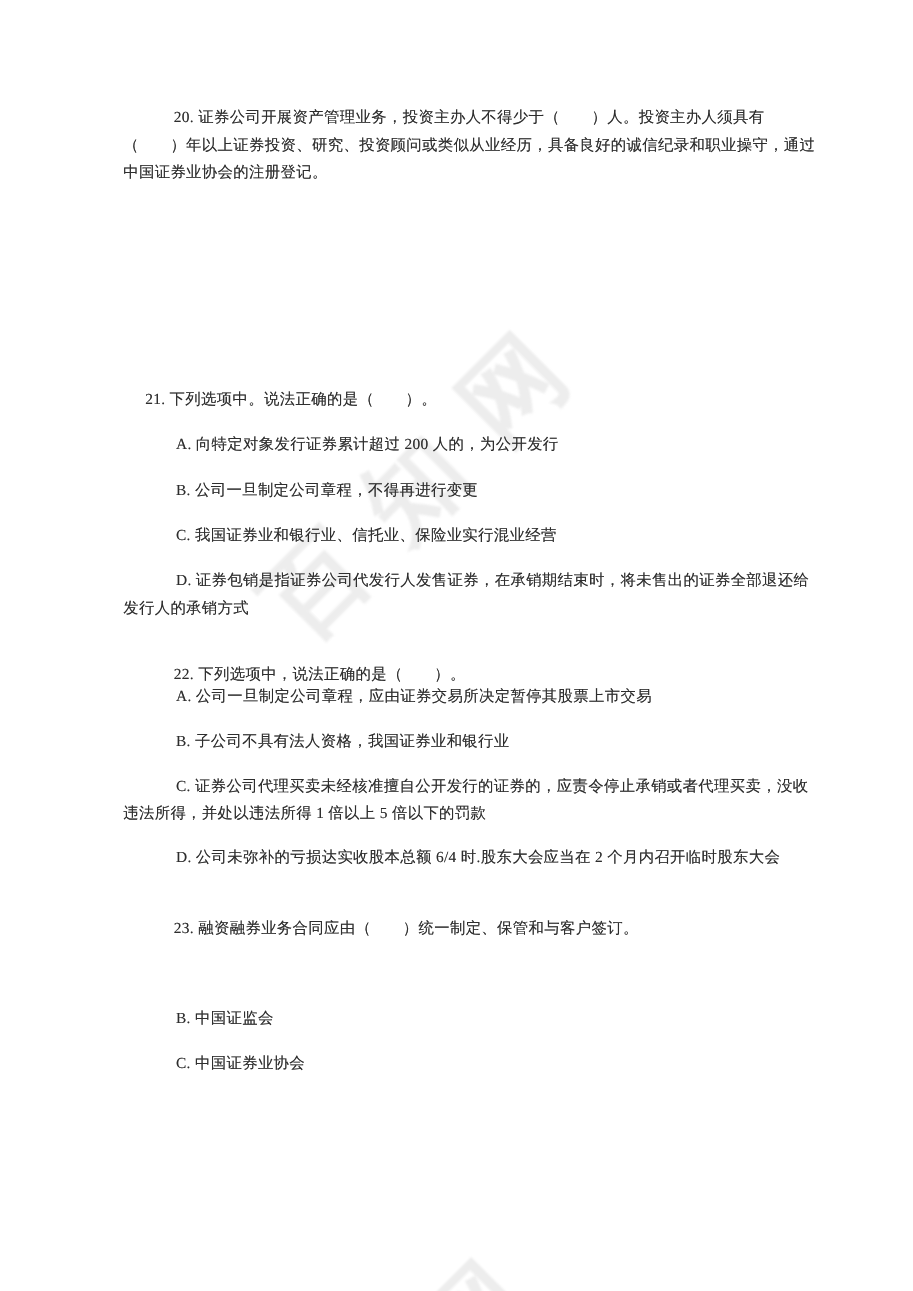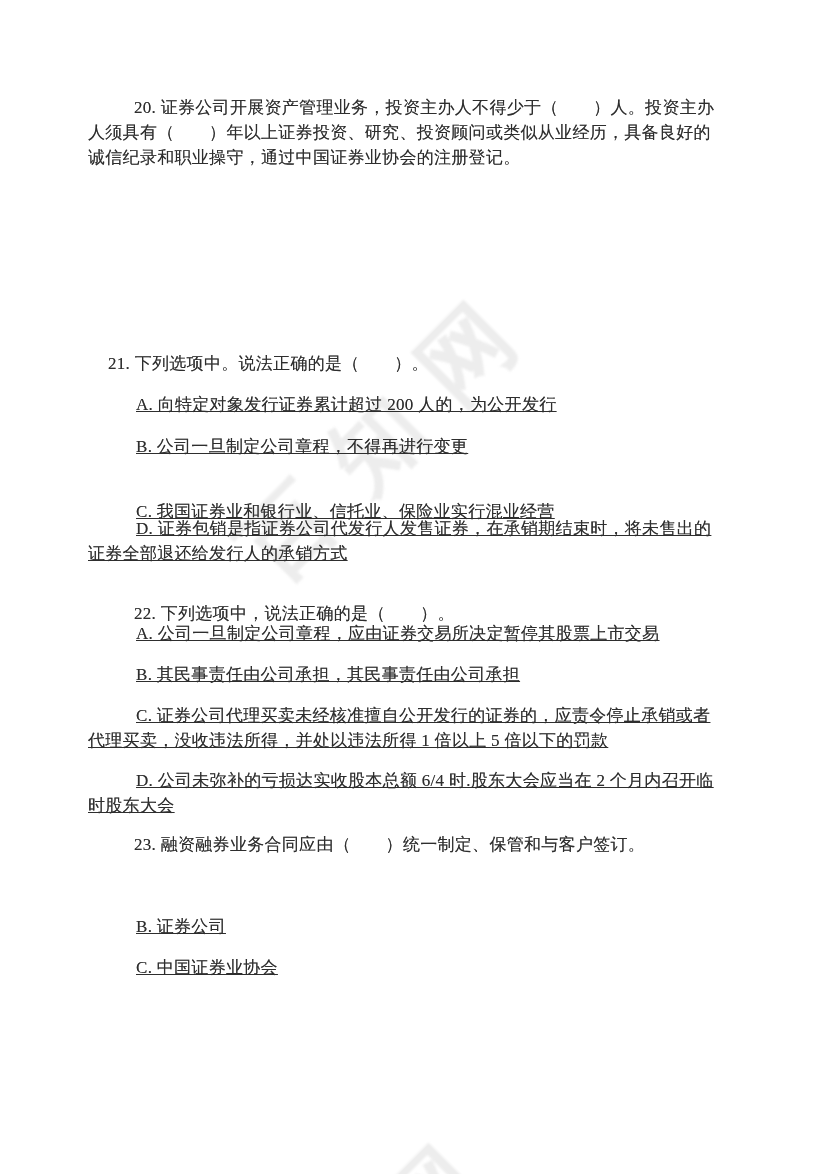--- a/index.html
+++ b/index.html
@@ -7,36 +7,36 @@
     position: relative;
     width: 830px;
     height: 1174px;
     background: #ffffff;
     overflow: hidden;
     font-family: "Liberation Serif", "DejaVu Serif", serif;
     color: #2e2e2e;
   }
   .para {
     position: absolute;
-    left: 88px;
+    left: 112px;
     width: 632px;
     margin: 0;
-    font-size: 17px;
+    font-size: 14px;
     line-height: 25px;
     letter-spacing: 0.3px;
     overflow-wrap: break-word;
     text-shadow: 0 0 0.6px rgba(46,46,46,0.55);
   }
   .stem   { text-indent: 46px; }
-  .opt    { text-indent: 48px; text-decoration: underline; }
+  .opt    { text-indent: 48px; }
   #q20  { top: 95px;  }
   #q21  { top: 351px; text-indent: 20px; }
   #q21a { top: 392px; }
   #q21b { top: 434px; }
-  #q21c { top: 475px; margin-top: 24px; }
+  #q21c { top: 475px; }
   #q21d { top: 516px; }
   #q22  { top: 580px; margin-top: 21px; }
   #q22a { top: 621px; }
   #q22b { top: 662px; }
   #q22c { top: 703px; }
   #q22d { top: 768px; }
   #q23  { top: 832px; }
   #q23a { top: 873px; }
   #q23b { top: 914px; }
   #q23c { top: 955px; }
@@ -67,21 +67,21 @@
   <p id="q20" class="para stem">20. 证券公司开展资产管理业务，投资主办人不得少于（　　）人。投资主办人须具有（　　）年以上证券投资、研究、投资顾问或类似从业经历，具备良好的诚信纪录和职业操守，通过中国证券业协会的注册登记。</p>
 
   <p id="q21" class="para">21. 下列选项中。说法正确的是（　　）。</p>
   <p id="q21a" class="para opt">A. 向特定对象发行证券累计超过 200 人的，为公开发行</p>
   <p id="q21b" class="para opt">B. 公司一旦制定公司章程，不得再进行变更</p>
   <p id="q21c" class="para opt">C. 我国证券业和银行业、信托业、保险业实行混业经营</p>
   <p id="q21d" class="para opt">D. 证券包销是指证券公司代发行人发售证券，在承销期结束时，将未售出的证券全部退还给发行人的承销方式</p>
 
   <p id="q22" class="para stem">22. 下列选项中，说法正确的是（　　）。</p>
   <p id="q22a" class="para opt">A. 公司一旦制定公司章程，应由证券交易所决定暂停其股票上市交易</p>
-  <p id="q22b" class="para opt">B. 其民事责任由公司承担，其民事责任由公司承担</p>
+  <p id="q22b" class="para opt">B. 子公司不具有法人资格，我国证券业和银行业</p>
   <p id="q22c" class="para opt">C. 证券公司代理买卖未经核准擅自公开发行的证券的，应责令停止承销或者代理买卖，没收违法所得，并处以违法所得 1 倍以上 5 倍以下的罚款</p>
   <p id="q22d" class="para opt">D. 公司未弥补的亏损达实收股本总额 6/4 时.股东大会应当在 2 个月内召开临时股东大会</p>
 
   <p id="q23" class="para stem">23. 融资融券业务合同应由（　　）统一制定、保管和与客户签订。</p>
-  <p id="q23b" class="para opt">B. 证券公司</p>
+  <p id="q23b" class="para opt">B. 中国证监会</p>
   <p id="q23c" class="para opt">C. 中国证券业协会</p>
 
 </div>
 
 </body></html>

